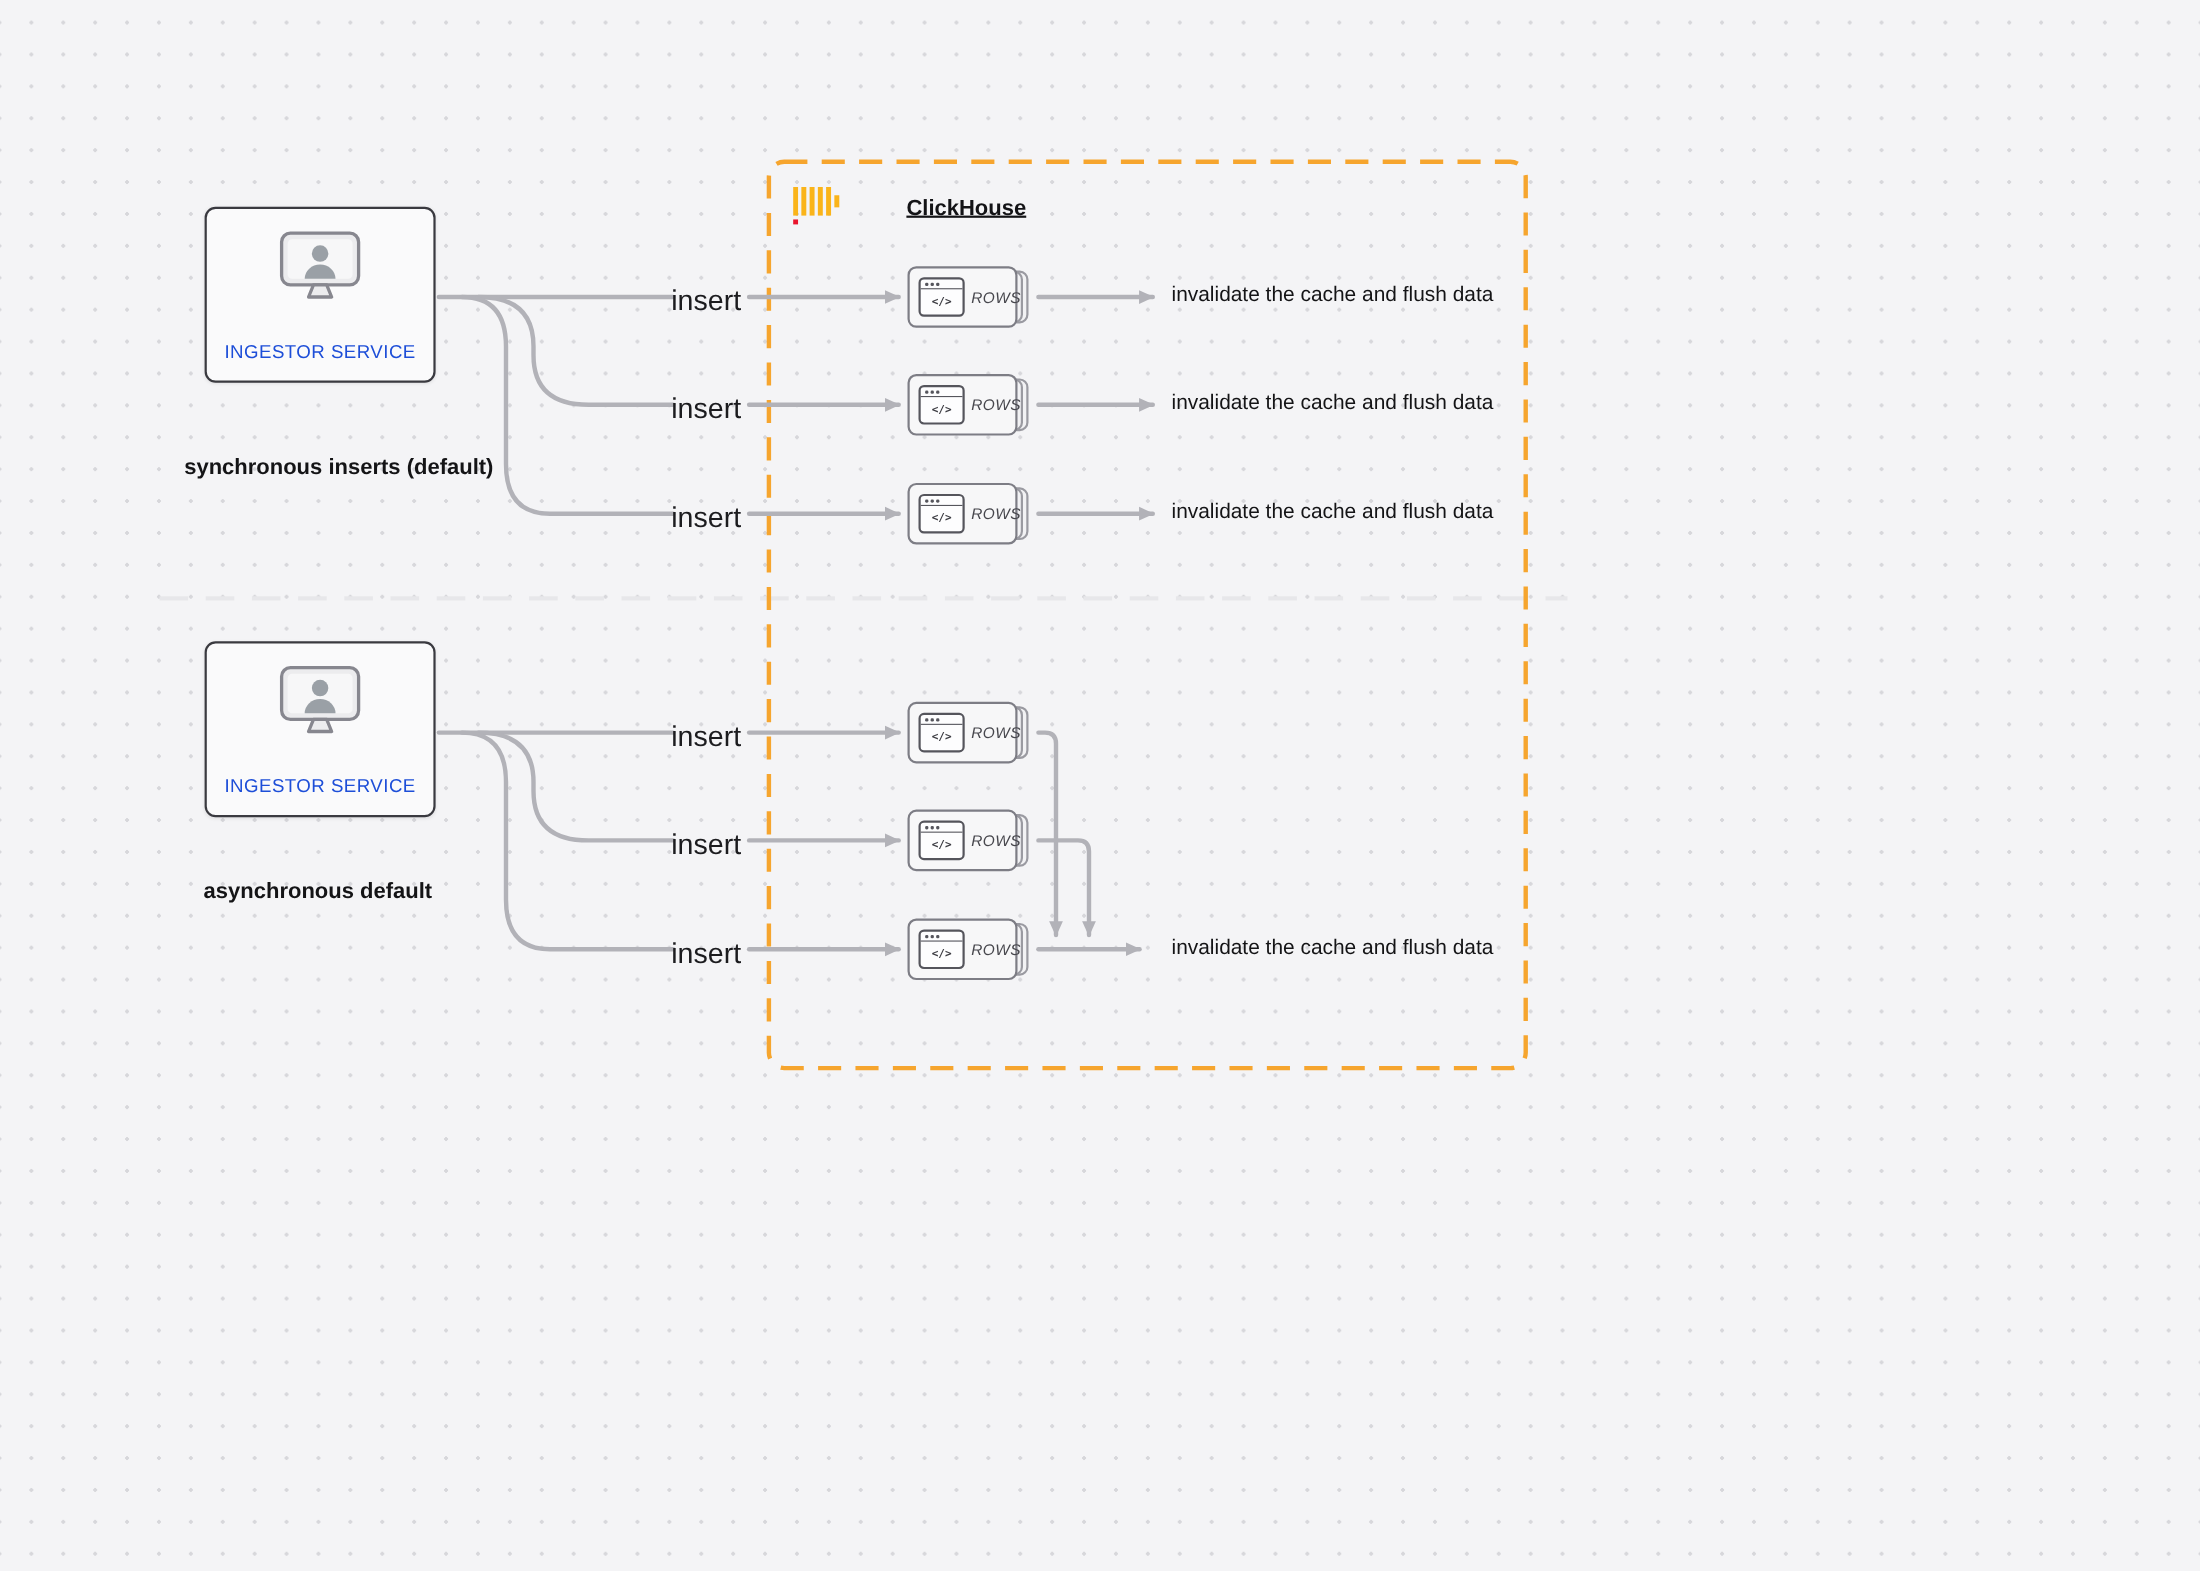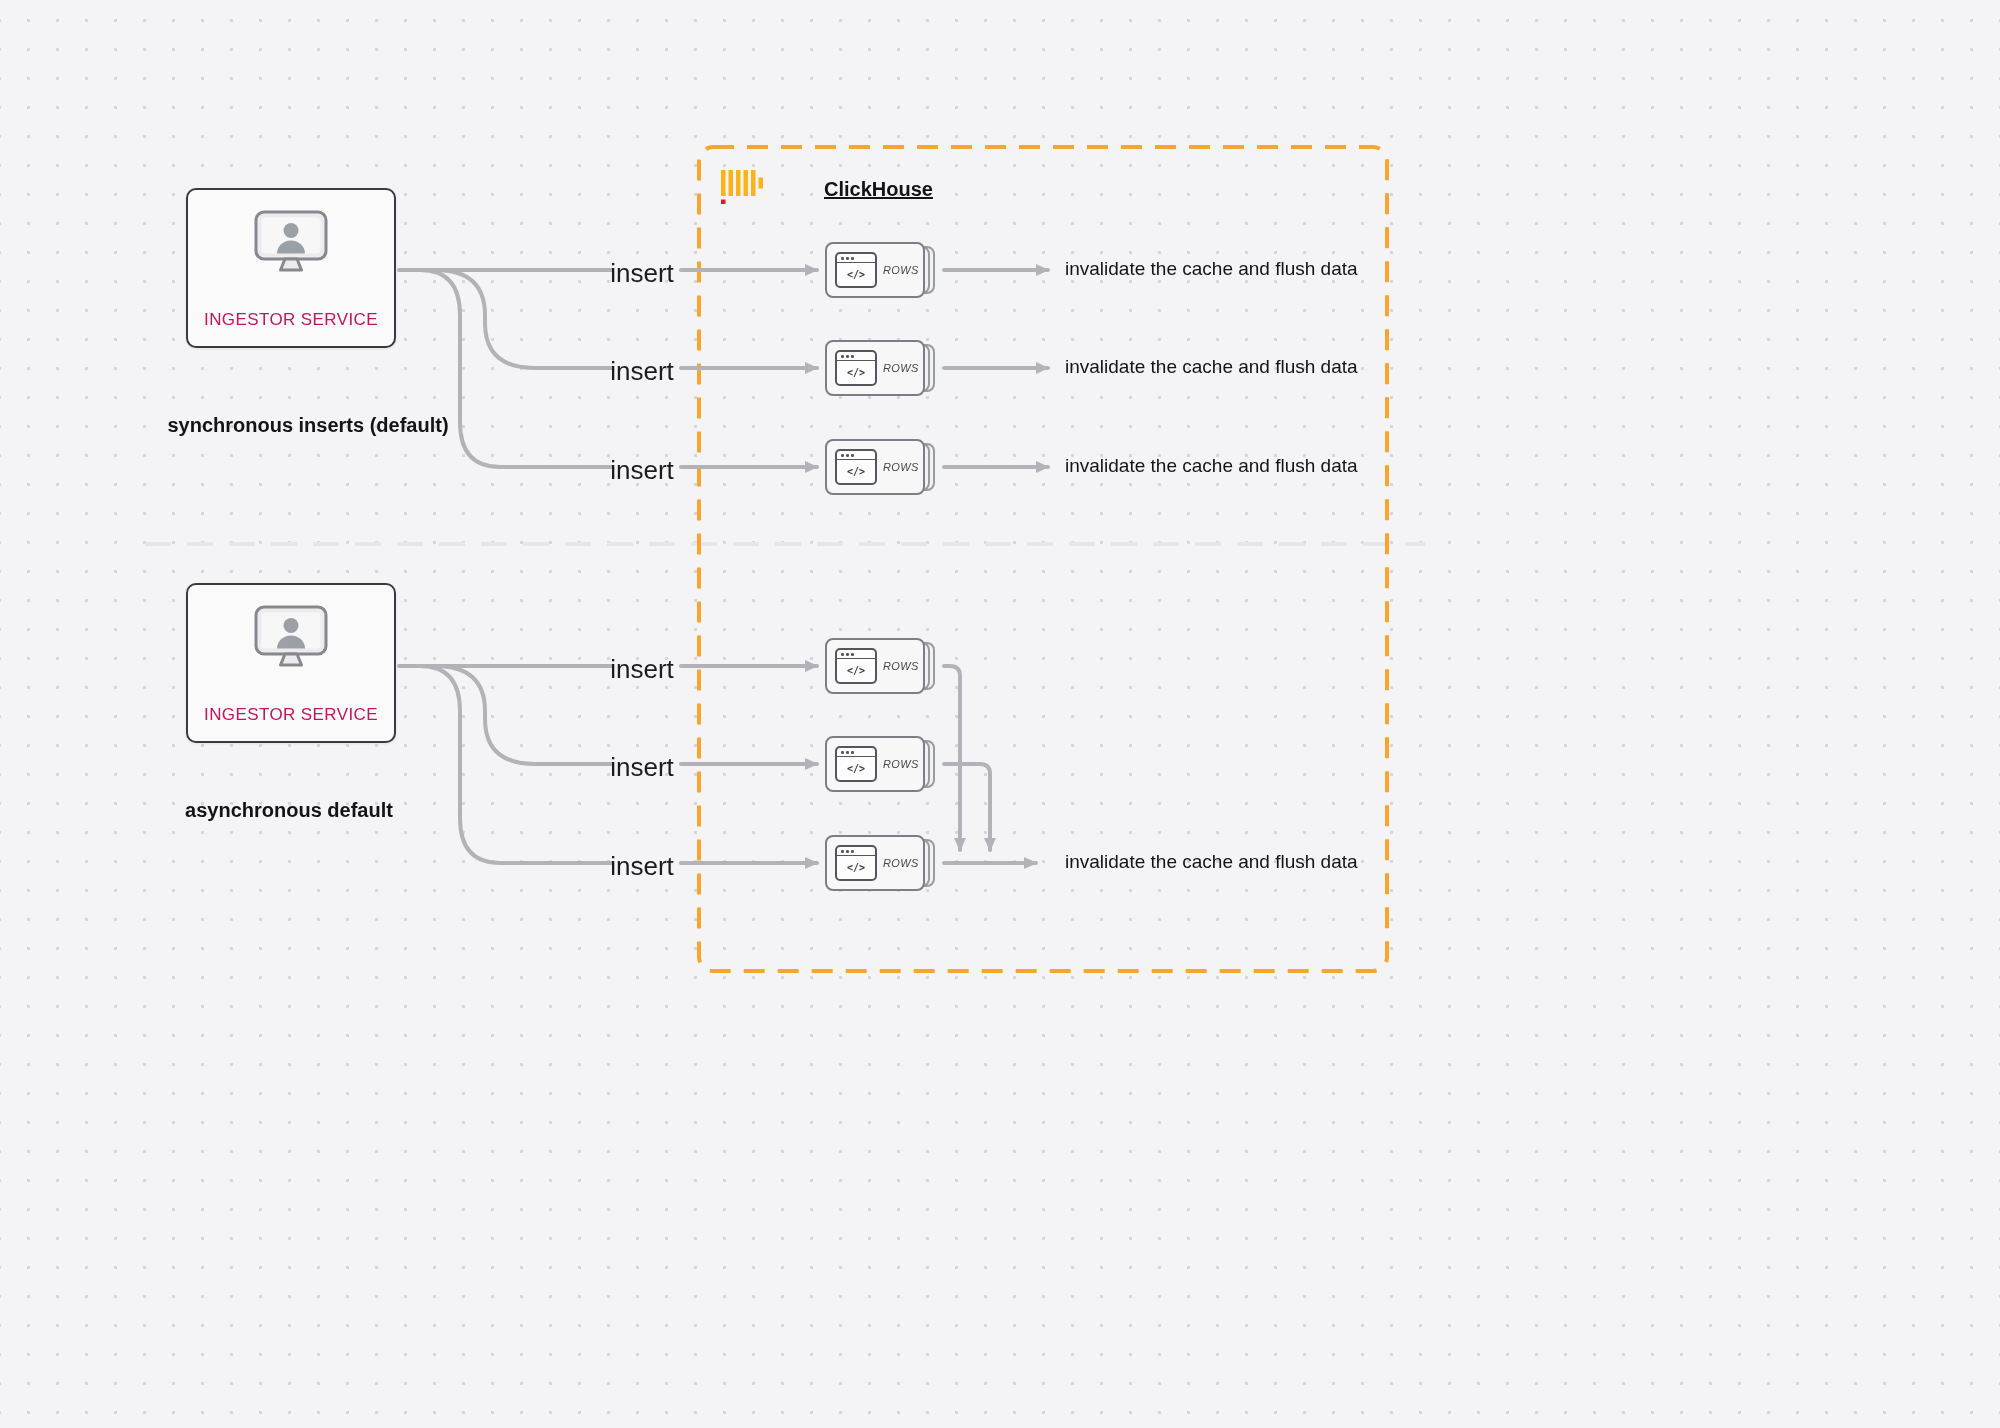--- a/index.html
+++ b/index.html
@@ -10,21 +10,21 @@
     background-size:29px 29px;background-position:14px 6px;}
   .svg-layer{position:absolute;left:0;top:0;z-index:1;}
   .node{position:absolute;z-index:2;}
 
   .ingestor{left:186px;width:210px;height:160px;background:#fafafb;border:2.5px solid #3a3a40;
     border-radius:10px;box-shadow:0 1px 3px rgba(0,0,0,.08);display:flex;flex-direction:column;
     align-items:center;box-sizing:border-box;}
   .ingestor.sync{top:188px;}
   .ingestor.async{top:583px;}
   .ingestor .icon{margin-top:20px;line-height:0;}
-  .ingestor .svc-label{margin-top:auto;margin-bottom:16px;font-size:17px;letter-spacing:.4px;color:#be185d;}
+  .ingestor .svc-label{margin-top:auto;margin-bottom:16px;font-size:17px;letter-spacing:.4px;color:#1d4ed8;}
 
   .caption{position:absolute;width:300px;text-align:center;font-size:20px;font-weight:bold;color:#141416;z-index:2;}
   .caption.sync{left:158px;top:414px;}
   .caption.async{left:139px;top:799px;}
 
   .insert-label{position:absolute;left:592px;width:100px;text-align:center;font-size:26px;color:#1c1c1f;z-index:2;}
   .result-label{position:absolute;left:1065px;font-size:19px;color:#141416;white-space:nowrap;z-index:2;}
 
   .rows-card{position:absolute;left:825px;width:100px;height:56px;z-index:2;}
   .rows-card .back{position:absolute;width:100%;height:86%;top:7%;border:2px solid #9a9aa1;
@@ -33,21 +33,21 @@
   .rows-card .b1{left:5px;}
   .rows-card .front{position:absolute;left:0;top:0;width:100%;height:100%;background:#f7f7f8;
     border:2px solid #7d7d85;border-radius:8px;box-sizing:border-box;display:flex;align-items:center;
     gap:6px;padding-left:8px;}
   .mini-win{width:42px;height:36px;border:2px solid #55555c;border-radius:5px;background:#fdfdfe;
     box-sizing:border-box;display:flex;flex-direction:column;flex:none;}
   .mini-win .bar{display:flex;gap:2.5px;align-items:center;padding:3px 0 2px 4px;border-bottom:1.5px solid #55555c;}
   .mini-win .dot{width:2.5px;height:2.5px;border-radius:50%;background:#55555c;}
   .mini-win .code{flex:1;display:flex;align-items:center;justify-content:center;
     font-family:"DejaVu Sans Mono",monospace;font-size:10px;font-weight:bold;color:#3c3c42;}
-  .rows-text{font-style:italic;font-size:11px;color:#47474d;letter-spacing:.4px;}
+  .rows-text{font-style:italic;font-size:14px;color:#47474d;letter-spacing:.4px;}
 
   .ch-logo{position:absolute;left:721px;top:170px;z-index:2;line-height:0;}
   .ch-title{position:absolute;left:824px;top:178px;font-size:20px;font-weight:600;color:#131316;z-index:2;text-decoration:underline;}
 </style>
 </head>
 <body>
 
 <div class="canvas">
 
   <svg class="svg-layer" width="2000" height="1428">

